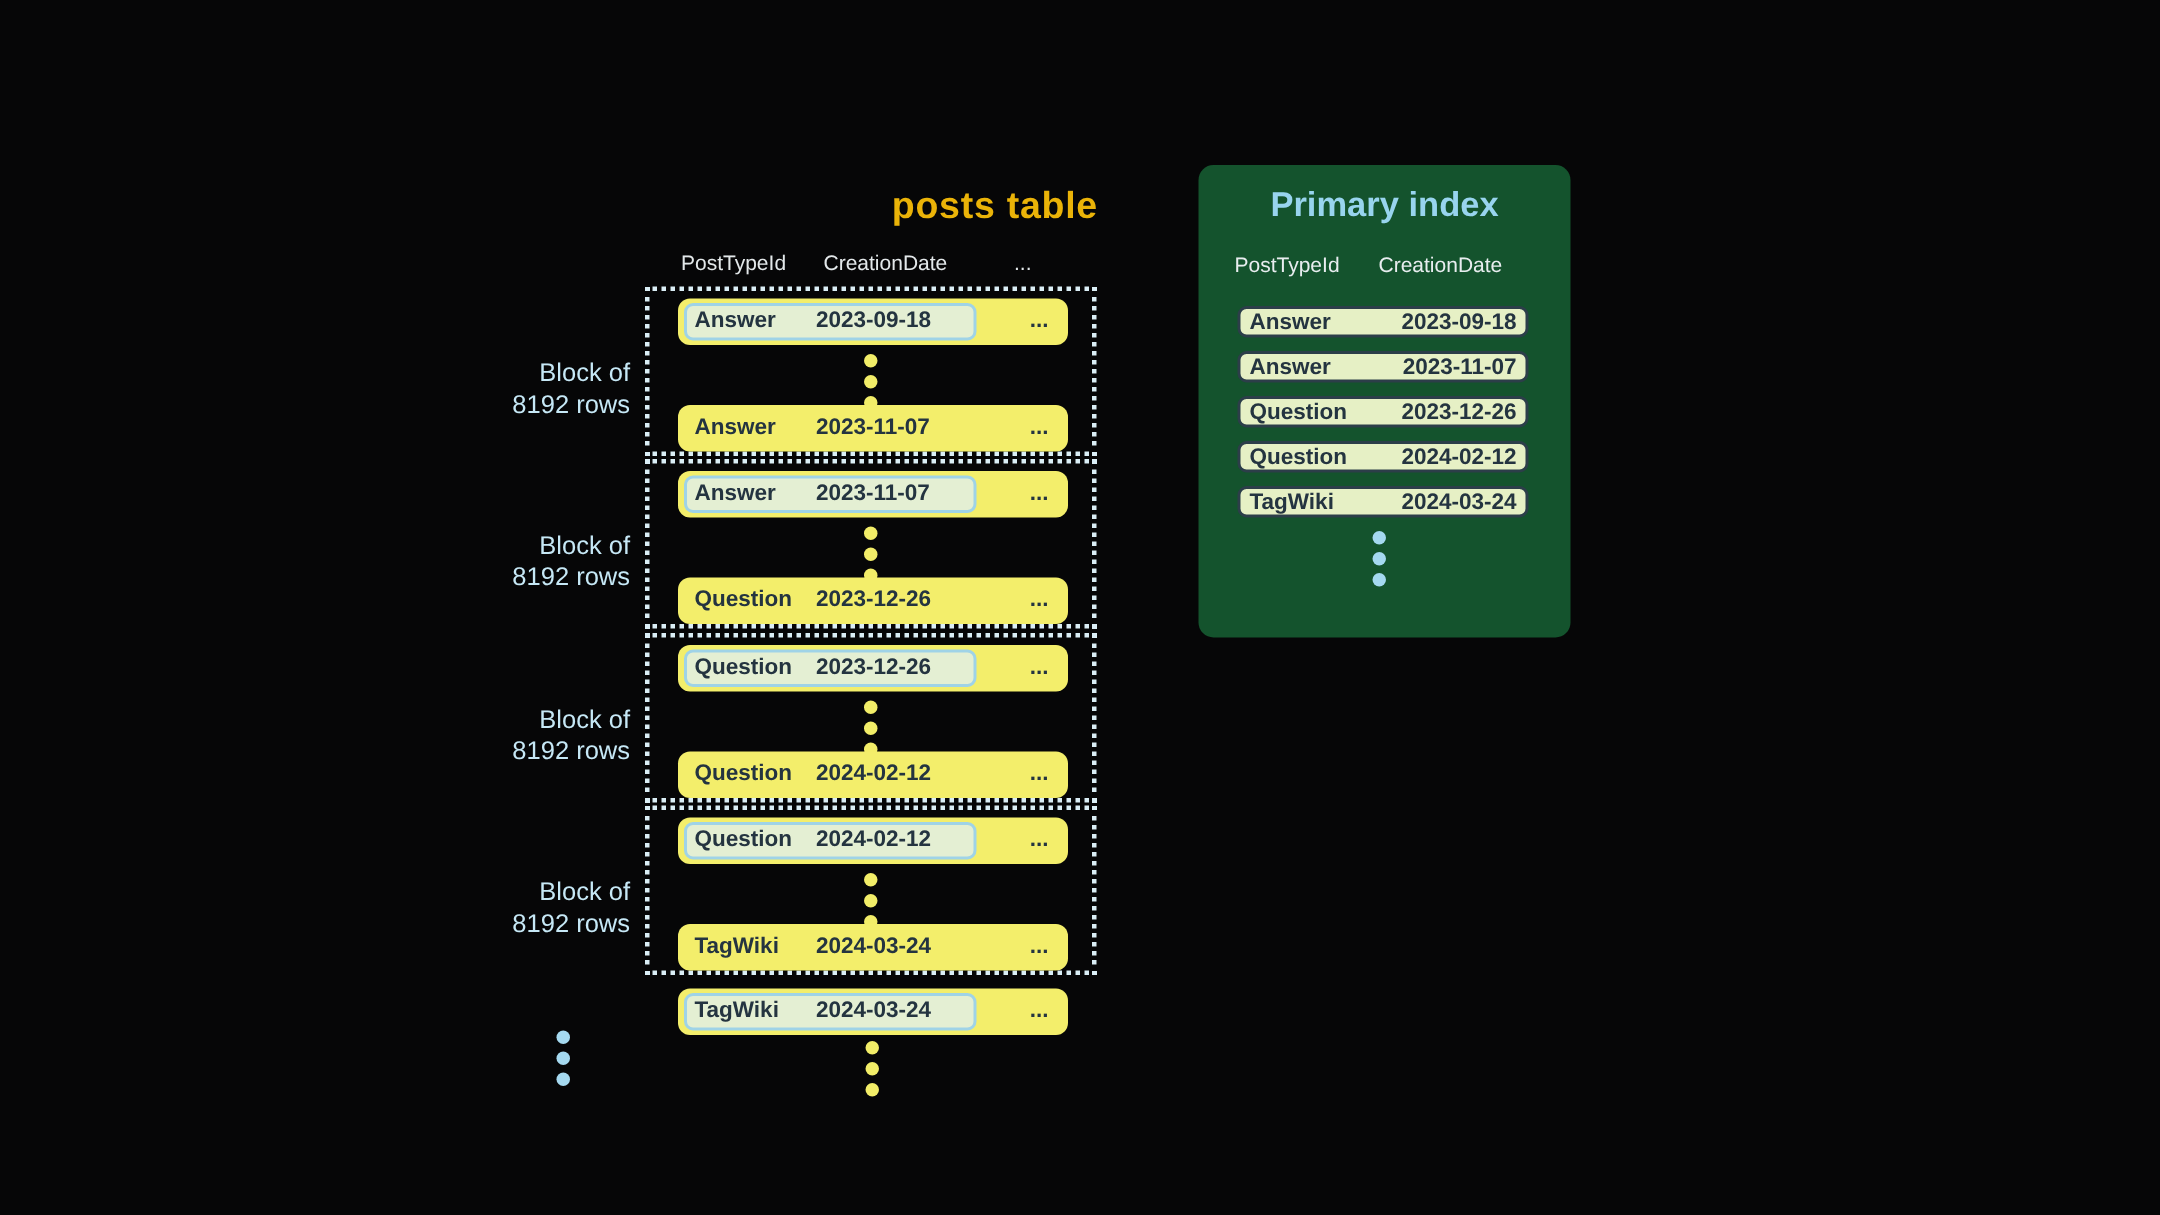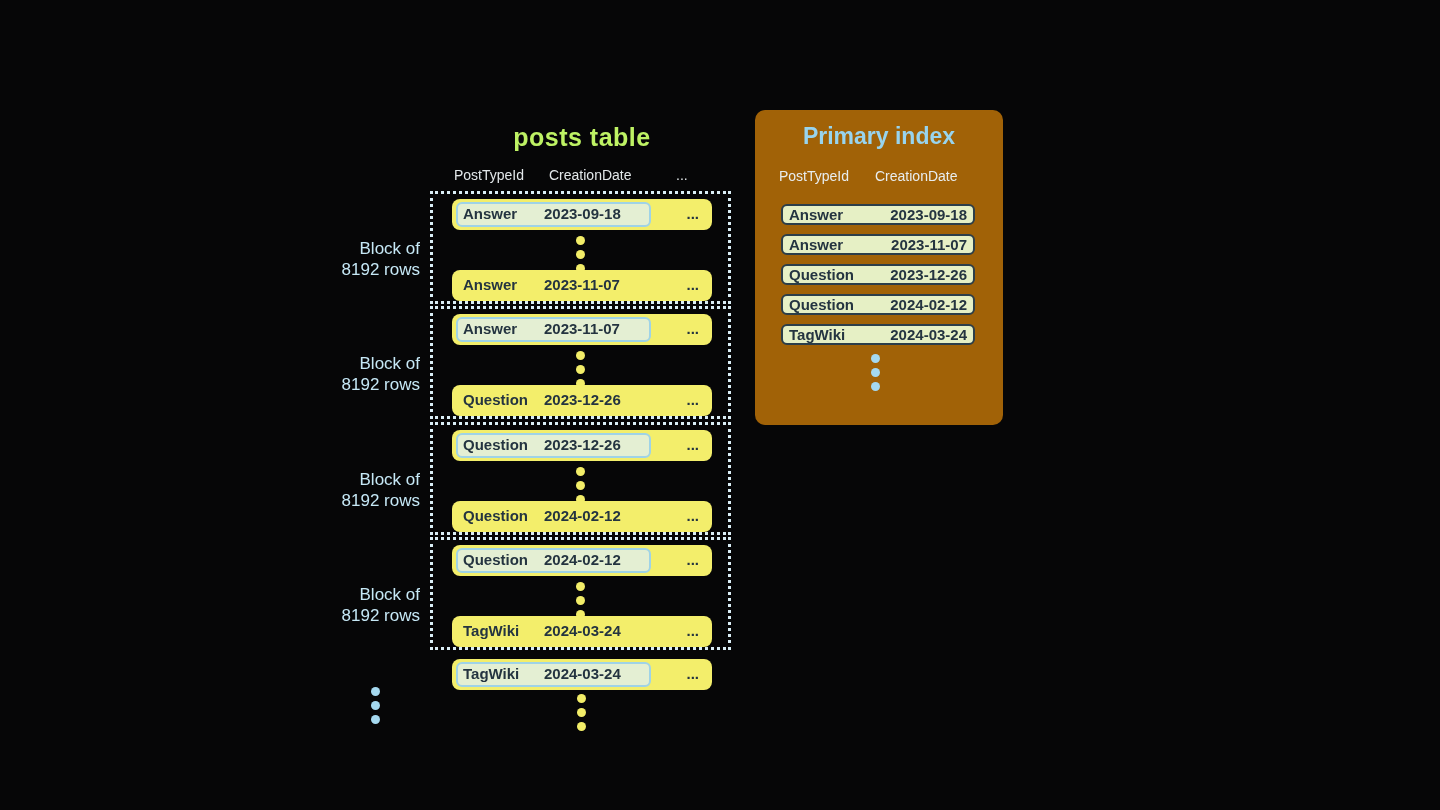--- a/index.html
+++ b/index.html
@@ -1,21 +1,21 @@
 <!DOCTYPE html>
 <html><head>
 <meta charset="utf-8">
 <style>
   html,body{margin:0;padding:0;background:#060607;}
   .stage{position:relative;width:1440px;height:810px;background:#060607;overflow:hidden;
          font-family:"Liberation Sans", sans-serif;}
 
   
-  .posts-title{position:absolute;left:432px;top:123px;width:300px;text-align:center;
-               font-size:25px;font-weight:bold;color:#bef264;letter-spacing:.5px;}
+  .posts-title{position:absolute;left:432px;top:123px;width:300px;text-align:right;
+               font-size:25px;font-weight:bold;color:#eab308;letter-spacing:.5px;}
   .mono{font-family:Liberation Sans, sans-serif;}
   .posts-headers span{position:absolute;top:167px;font-size:14px;color:#e3e8ea;}
   .ph-1{left:454px;} .ph-2{left:549px;} .ph-3{left:676px;}
 
   .block{position:absolute;left:430px;width:301px;height:113px;box-sizing:border-box;
          border:3px dotted #daeef6;}
   .blk-1{top:191px;} .blk-2{top:306px;} .blk-3{top:422px;} .blk-4{top:537px;}
 
   .block-label{position:absolute;left:220px;width:200px;text-align:right;
                color:#c6e8f6;font-size:17px;line-height:21px;}
@@ -30,22 +30,22 @@
   .trow .key-cell{position:absolute;left:4px;top:3px;width:195px;height:25px;box-sizing:border-box;
                   background:#e4efd3;border:2px solid #9fd3e7;border-radius:6px;z-index:1;}
   .row-first{top:5px;} .row-last{top:76px;}
 
   .vdots{position:absolute;display:flex;flex-direction:column;gap:5px;}
   .vdots i{width:9px;height:9px;border-radius:50%;display:block;}
   .ydots i{background:#f2ed68;} .bdots i{background:#a5d9f0;}
   .blk-dots{left:143px;top:42px;}
 
   
-  .panel{position:absolute;left:755px;top:110px;width:248px;height:315px;
-         background:#a16207;border-radius:10px;}
+  .panel{position:absolute;left:799px;top:110px;width:248px;height:315px;
+         background:#14532d;border-radius:10px;}
   .panel-title{position:absolute;left:0;top:13px;width:248px;text-align:center;
                font-size:23px;font-weight:bold;color:#98d4ee;}
   .panel-headers span{position:absolute;top:58px;font-size:14px;color:#e8edef;}
   .pih-1{left:24px;} .pih-2{left:120px;}
   .irow{position:absolute;left:26px;width:194px;height:21px;box-sizing:border-box;
         background:#e6f0c5;border:2px solid #2c3e49;border-radius:6px;
         display:flex;justify-content:space-between;align-items:center;padding:0 6px;}
   .irow span{font-size:15px;font-weight:bold;color:#243440;line-height:1;}
   .ir-1{top:94px;} .ir-2{top:124px;} .ir-3{top:154px;} .ir-4{top:184px;} .ir-5{top:214px;}
 </style>

